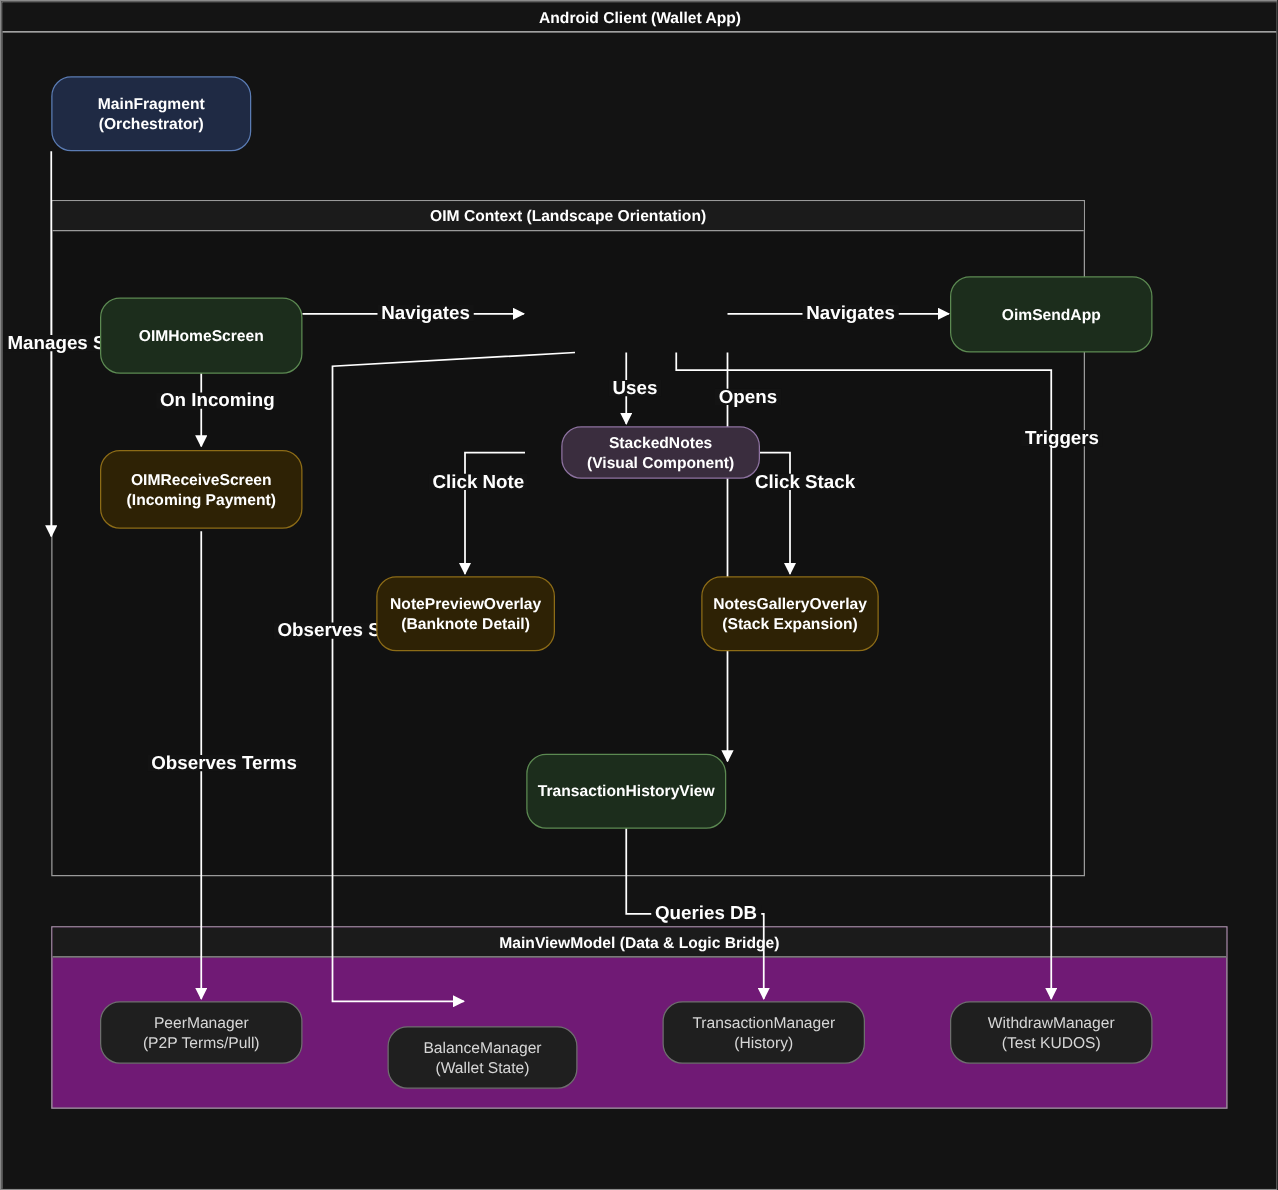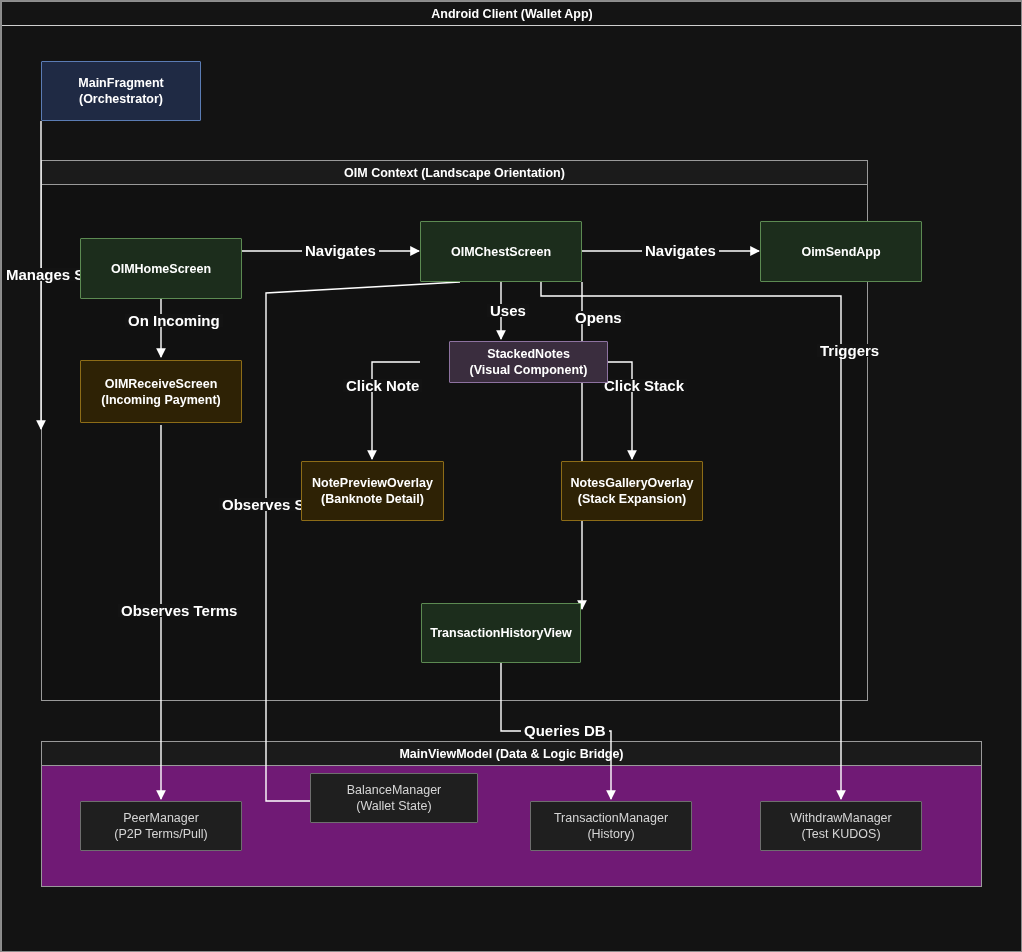--- a/index.html
+++ b/index.html
@@ -66,21 +66,21 @@
     top: 740px;
     width: 941px;
     height: 146px;
     background: #701a75;
   }
 
   
   .node {
     position: absolute;
     box-sizing: border-box;
-    border-radius: 1px;
+    border-radius: 16px;
     border: 1px solid #777;
     display: flex;
     flex-direction: column;
     align-items: center;
     justify-content: center;
     text-align: center;
     color: #ffffff;
     font-size: 12.5px;
     font-weight: bold;
     line-height: 16px;
@@ -181,23 +181,20 @@
 
   <div class="node n-blue" id="n-main-fragment" style="left:40px; top:60px; width:160px; height:60px;">
     <span>MainFragment</span>
     <span class="l2">(Orchestrator)</span>
   </div>
 
   <div class="node n-green" id="n-oim-home-screen" style="left:79px; top:220px; width:162px; height:61px;margin-top:17px;">
     <span>OIMHomeScreen</span>
   </div>
 
-  <div class="node n-green" id="n-oim-chest-screen" style="left:419px; top:220px; width:162px; height:61px;">
-    <span>OIMChestScreen</span>
-  </div>
 
   <div class="node n-green" id="n-oim-send-app" style="left:759px; top:220px; width:162px; height:61px;">
     <span>OimSendApp</span>
   </div>
 
   <div class="node n-amber" id="n-oim-receive-screen" style="left:79px; top:359px; width:162px; height:63px;">
     <span>OIMReceiveScreen</span>
     <span class="l2">(Incoming Payment)</span>
   </div>
 
@@ -218,21 +215,21 @@
 
   <div class="node n-green" id="n-transaction-history-view" style="left:420px; top:602px; width:160px; height:60px;">
     <span>TransactionHistoryView</span>
   </div>
 
   <div class="node n-gray" id="n-peer-manager" style="left:79px; top:800px; width:162px; height:50px;">
     <span>PeerManager</span>
     <span class="l2">(P2P Terms/Pull)</span>
   </div>
 
-  <div class="node n-gray" id="n-balance-manager" style="left:309px; top:772px; width:168px; height:50px;">
+  <div class="node n-gray" id="n-balance-manager" style="left:309px; top:820px; width:152px; height:50px;">
     <span>BalanceManager</span>
     <span class="l2">(Wallet State)</span>
   </div>
 
   <div class="node n-gray" id="n-transaction-manager" style="left:529px; top:800px; width:162px; height:50px;">
     <span>TransactionManager</span>
     <span class="l2">(History)</span>
   </div>
 
   <div class="node n-gray" id="n-withdraw-manager" style="left:759px; top:800px; width:162px; height:50px;">

